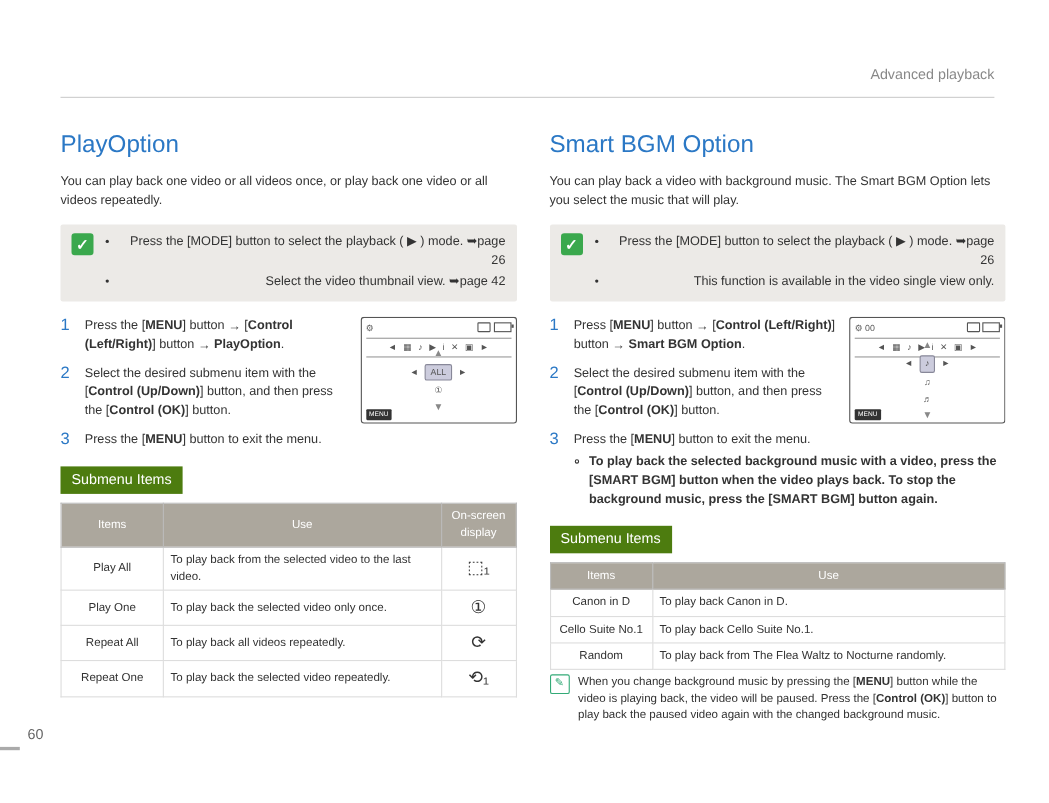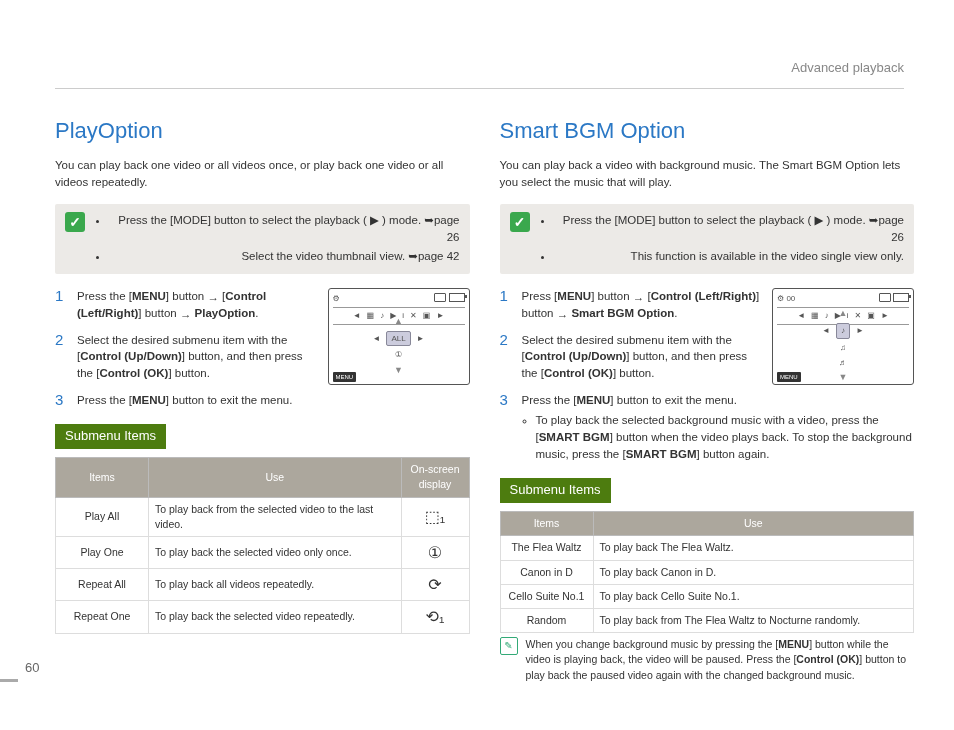--- a/index.html
+++ b/index.html
@@ -71,21 +71,21 @@
     display:flex;align-items:center;justify-content:center;
     font-size:14px;
     flex-shrink:0;
   }
   .notebox ul { margin: 0; padding-left: 14px; text-align: right; }
   .notebox li { margin-bottom: 2px; }
   ol.steps { list-style:none; padding:0; margin:0 0 10px 0; }
   ol.steps > li { display:flex; gap:10px; margin-bottom:10px; align-items:flex-start;}
   .stepnum { color:#2b78c5; font-size:15px; font-weight:400; line-height:1; min-width:12px;}
   .steptext { flex:1; }
-  .steptext ul { margin:4px 0 0 0; padding-left:14px; }
+  .steptext ul { margin:4px 0 0 0; padding-left:14px;font-weight:bold; }
   .screen {
     float: right;
     margin-left: 10px;
     margin-bottom: 6px;
     width: 140px;
     height: 95px;
     border: 1.5px solid #555;
     border-radius: 3px;
     background: #fff;
     position: relative;
@@ -324,24 +324,20 @@
       <div class="subhead">Submenu Items</div>
       <table class="submenu">
         <thead>
             <tr>
           <th>Items</th>
           <th>Use</th>
         </tr>
           </thead>
         <tbody>
           <tr>
-              <td class="itemname">The Flea Waltz</td>
-              <td>To play back The Flea Waltz.</td>
-            </tr>
-          <tr>
               <td class="itemname">Canon in D</td>
               <td>To play back Canon in D.</td>
             </tr>
           <tr>
               <td class="itemname">Cello Suite No.1</td>
               <td>To play back Cello Suite No.1.</td>
             </tr>
           <tr>
               <td class="itemname">Random</td>
               <td>To play back from The Flea Waltz to Nocturne randomly.</td>

